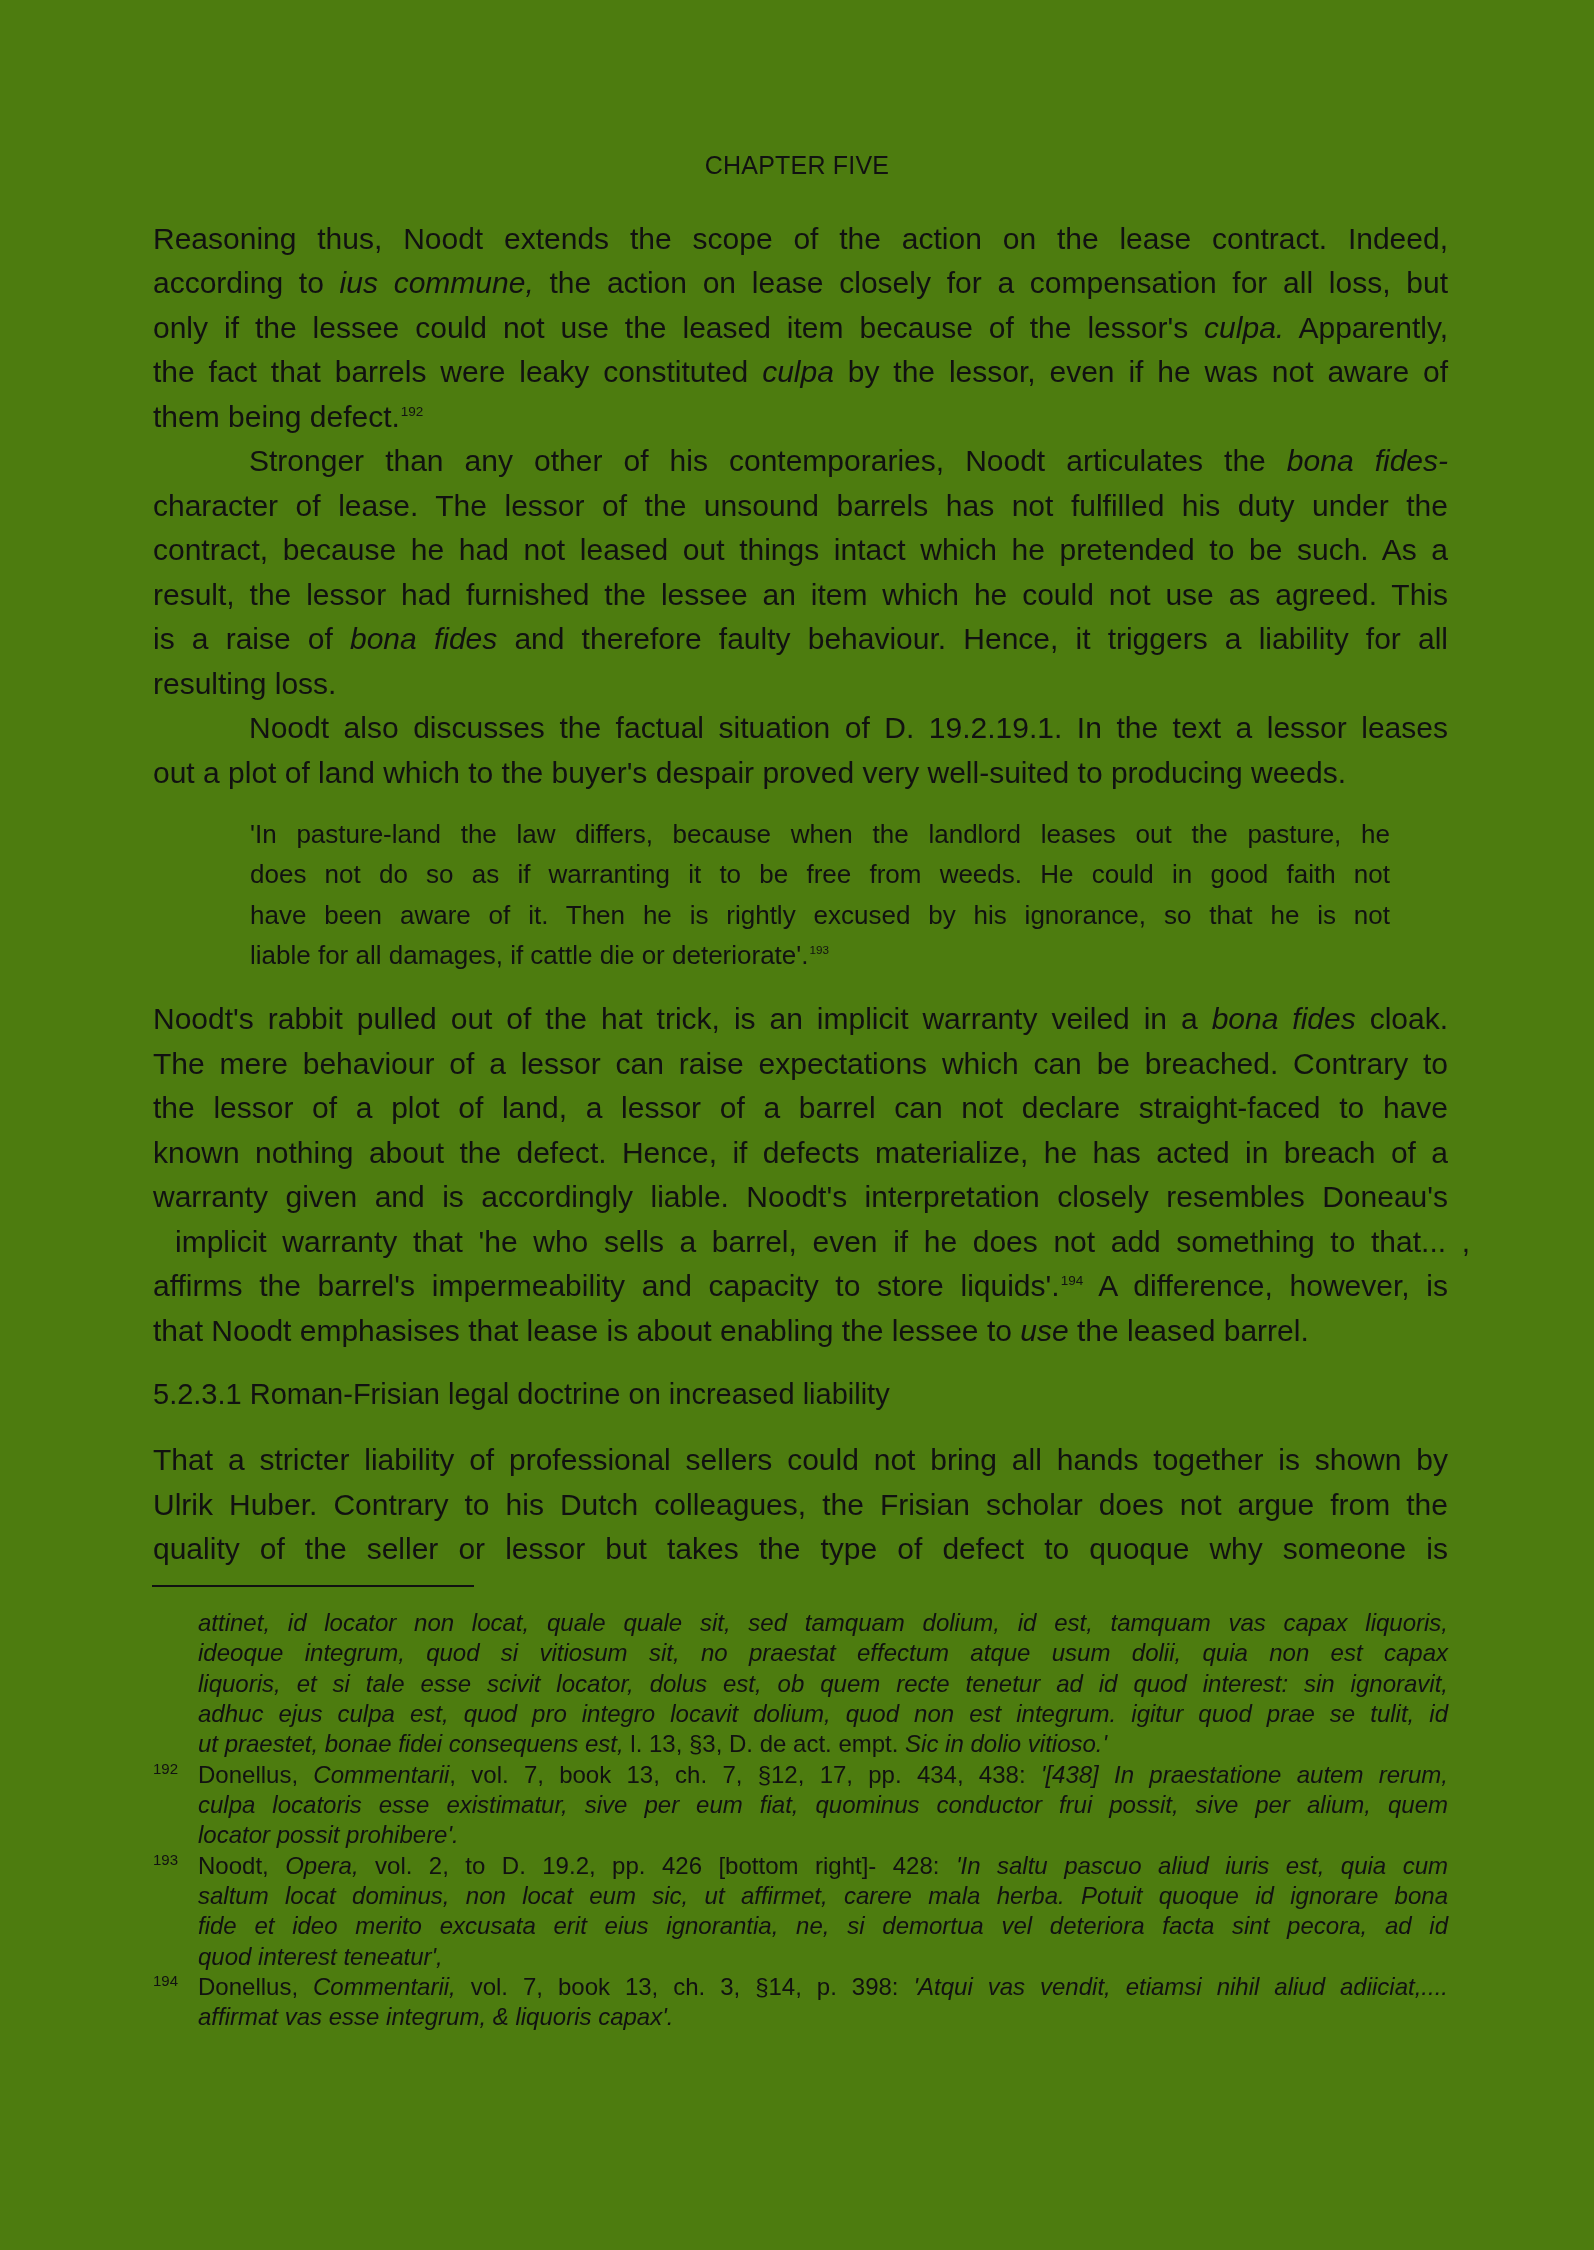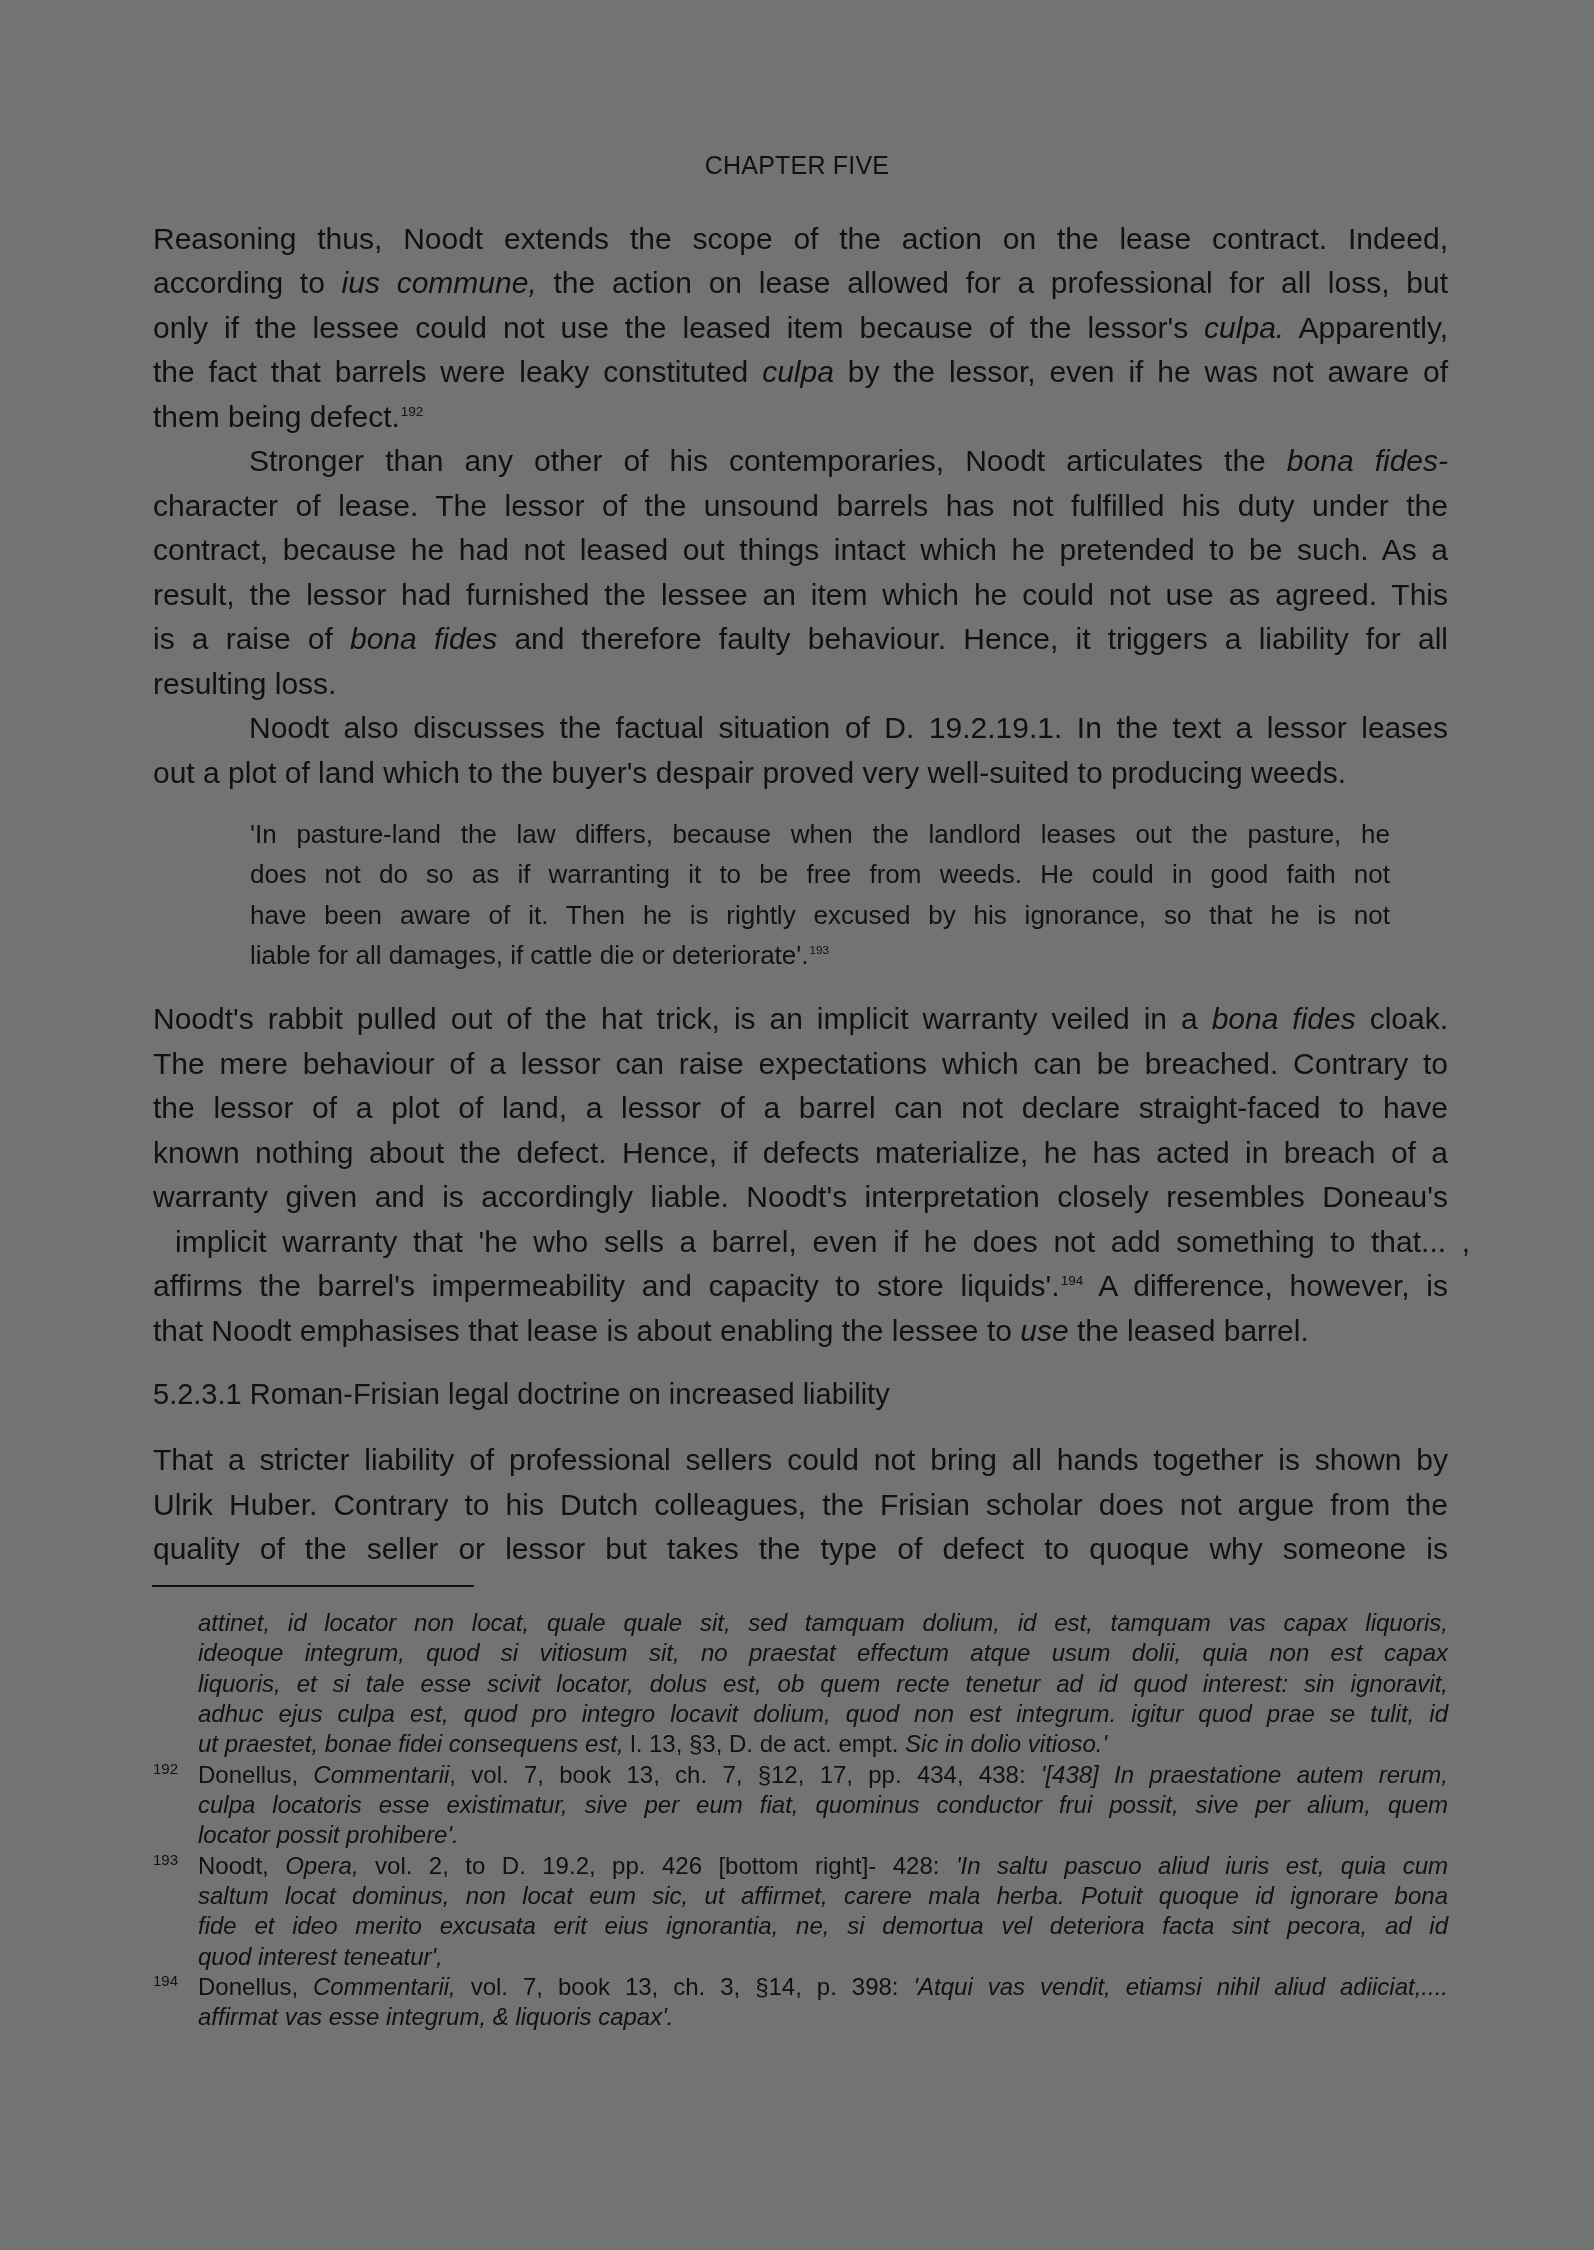--- a/index.html
+++ b/index.html
@@ -1,18 +1,18 @@
 <!DOCTYPE html>
 <html><head>
 <meta charset="utf-8">
 <style>
   html, body { margin: 0; padding: 0; background: #ffffff; }
   body { width: 1594px; height: 2250px; position: relative; overflow: hidden; color: #111111;
          font-family: "Liberation Sans", "DejaVu Sans", sans-serif; }
-  .page { position: absolute; left: 0; top: 0; width: 1594px; height: 2250px; background: #737373; }
+  .page { position: absolute; left: 0; top: 0; width: 1594px; height: 2250px; background: #4d7c0f; }
   .running-head { position: absolute; left: 0; width: 1594px; top: 150px; text-align: center;
                   font-size: 25px; letter-spacing: 0.2px; line-height: 30px; }
   .line { position: absolute; white-space: nowrap; }
   .line.body { font-size: 30px; line-height: 36px; }
   .line.quote { font-size: 26px; line-height: 32px; }
   .line.heading { font-size: 29px; line-height: 36px; }
   .line.fn { font-size: 24px; line-height: 28px; }
   .line.just { text-align: justify; text-align-last: justify; white-space: normal; }
   .line .it { font-style: italic; }
   .line sup, .fnnum { font-size: 0.45em; vertical-align: 0; position: relative; top: -0.85em; margin-left: 1px; }
@@ -21,21 +21,21 @@
   .page-number { position: absolute; left: 0; width: 1594px; top: 2068px; text-align: center; font-size: 31px; line-height: 36px; }
 </style>
 </head>
 <body>
 
 <div class="page">
   <div class="running-head">CHAPTER FIVE</div>
 
   <div id="body-text">
       <div class="line body just" style="left: 153px; top: 221px; width: 1295px;"><span>Reasoning thus, Noodt extends the scope of the action on the lease contract. Indeed,</span></div>
-      <div class="line body just" style="left: 153px; top: 265px; width: 1295px;"><span>according to </span><span class="it">ius commune,</span><span> the action on lease allowed for a professional for all loss, but</span></div>
+      <div class="line body just" style="left: 153px; top: 265px; width: 1295px;"><span>according to </span><span class="it">ius commune,</span><span> the action on lease closely for a compensation for all loss, but</span></div>
       <div class="line body just" style="left: 153px; top: 310px; width: 1295px;"><span>only if the lessee could not use the leased item because of the lessor's </span><span class="it">culpa.</span><span> Apparently,</span></div>
       <div class="line body just" style="left: 153px; top: 354px; width: 1295px;"><span>the fact that barrels were leaky constituted </span><span class="it">culpa</span><span> by the lessor, even if he was not aware of</span></div>
       <div class="line body" style="left: 153px; top: 399px;"><span>them being defect.</span><sup>192</sup></div>
       <div class="line body just" style="left: 249px; top: 443px; width: 1199px;"><span>Stronger than any other of his contemporaries, Noodt articulates the </span><span class="it">bona fides-</span></div>
       <div class="line body just" style="left: 153px; top: 488px; width: 1295px;"><span>character of lease. The lessor of the unsound barrels has not fulfilled his duty under the</span></div>
       <div class="line body just" style="left: 153px; top: 532px; width: 1295px;"><span>contract, because he had not leased out things intact which he pretended to be such. As a</span></div>
       <div class="line body just" style="left: 153px; top: 577px; width: 1295px;"><span>result, the lessor had furnished the lessee an item which he could not use as agreed. This</span></div>
       <div class="line body just" style="left: 153px; top: 621px; width: 1295px;"><span>is a raise of </span><span class="it">bona fides</span><span> and therefore faulty behaviour. Hence, it triggers a liability for all</span></div>
       <div class="line body" style="left: 153px; top: 666px;"><span>resulting loss.</span></div>
       <div class="line body just" style="left: 249px; top: 710px; width: 1199px;"><span>Noodt also discusses the factual situation of D. 19.2.19.1. In the text a lessor leases</span></div>

